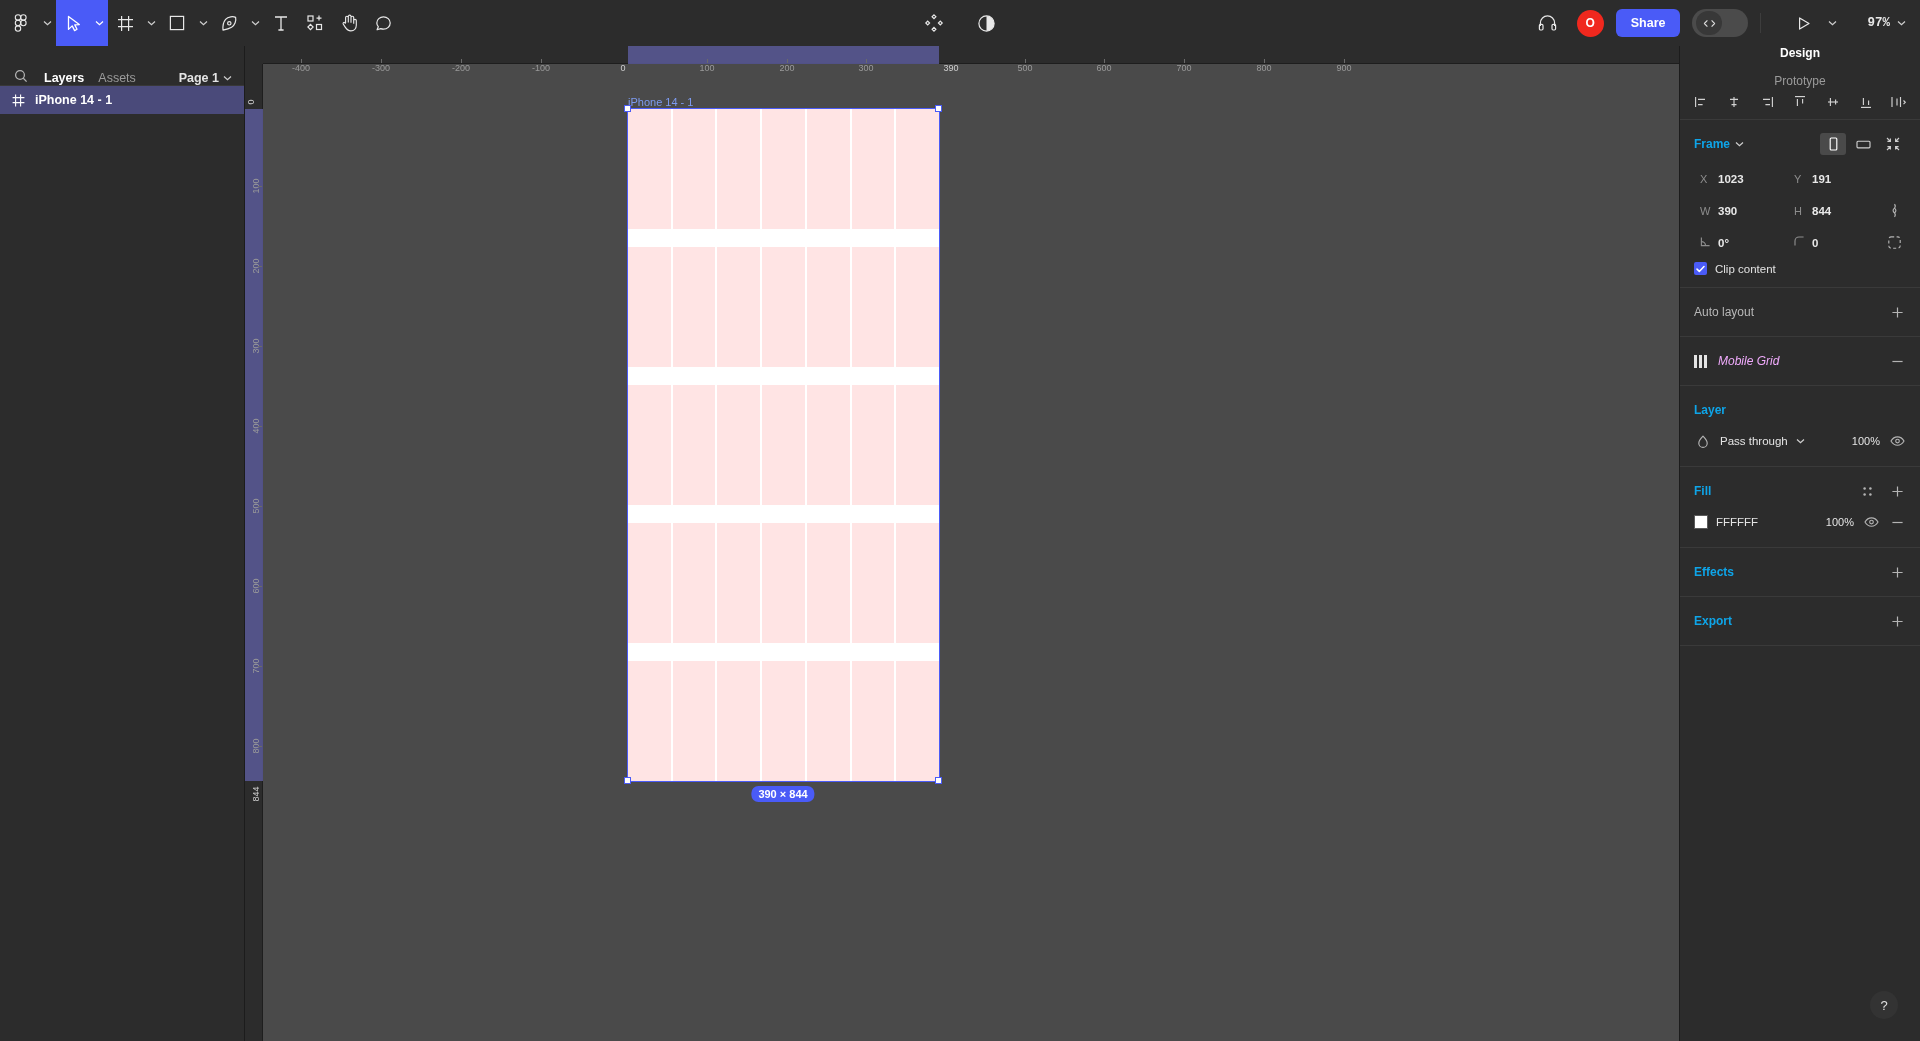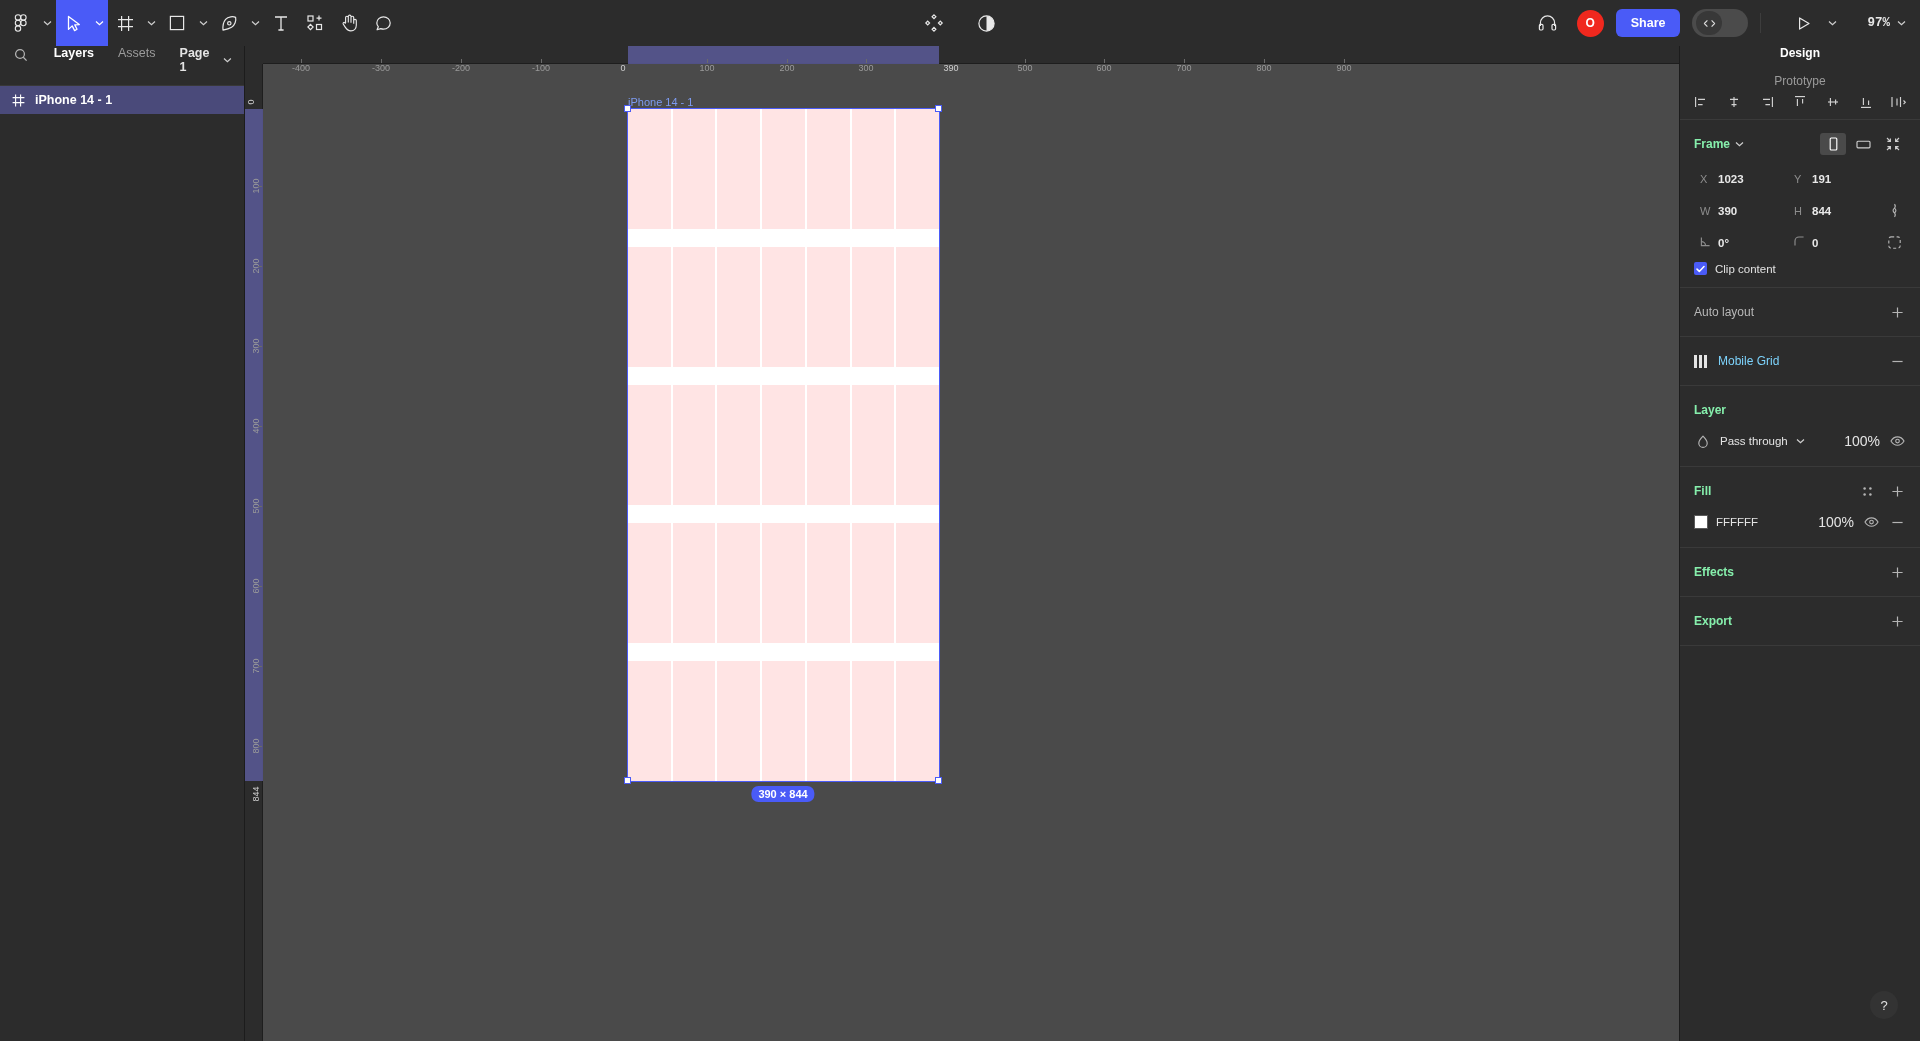--- a/index.html
+++ b/index.html
@@ -71,22 +71,22 @@
 
   
   .left-panel {
     position: absolute; top: 46px; left: 0;
     width: 245px; height: 995px;
     background: #2c2c2c;
     border-right: 1px solid #1c1c1c;
     z-index: 30;
   }
   .lp-head {
-    height: 40px; display: flex; align-items: flex-start;
-    padding: 0 12px; gap: 24px;
+    height: 40px; display: flex; align-items: flex-end;
+    padding: 0 12px; gap: 14px;
     border-bottom: 1px solid #383838;
   }
   .lp-tab { font-size: 12.5px; color: #9b9b9b; cursor: default; }
   .lp-tab.active { color: #fff; font-weight: bold; }
   .lp-page {
     margin-left: auto; display: flex; align-items: center; gap: 4px;
     font-size: 12.5px; color: #e4e4e4; font-weight: bold;
   }
   .layer-row {
     height: 28px; display: flex; align-items: center;
@@ -208,21 +208,21 @@
     color: #d2d2d2;
   }
   .rp-sec {
     padding: 12px 14px;
     border-bottom: 1px solid #3a3a3a;
   }
   .rp-sec-row {
     display: flex; align-items: center; justify-content: space-between;
     height: 24px;
   }
-  .rp-title { font-size: 12px; color: #86efac; font-weight: bold; }
+  .rp-title { font-size: 12px; color: #0ea5e9; font-weight: bold; }
   .rp-title-muted { font-size: 12px; color: #b8b8b8; }
   .seg {
     display: flex; align-items: center; gap: 4px;
   }
   .seg-btn {
     width: 26px; height: 22px; border-radius: 3px;
     display: flex; align-items: center; justify-content: center;
     color: #cfcfcf;
   }
   .seg-btn.active { background: #4a4a4a; color: #fff; }
@@ -247,21 +247,21 @@
     font-size: 9px;
   }
   .check-label { color: #e2e2e2; font-size: 11.5px; }
   .icon-btn { color: #b4b4b4; width: 18px; height: 18px;
     display: flex; align-items: center; justify-content: center; }
   .prop-row {
     display: flex; align-items: center; gap: 8px;
     height: 26px; margin-top: 6px;
   }
   .prop-name { color: #e4e4e4; font-size: 11.5px; }
-  .prop-val { color: #e4e4e4; font-size: 14px; margin-left: auto; }
+  .prop-val { color: #e4e4e4; font-size: 11px; margin-left: auto; }
   .swatch {
     width: 14px; height: 14px; background: #ffffff;
     border: 1px solid #5a5a5a; flex: none;
   }
   .grid-icon-bars { display: flex; gap: 2px; align-items: center; }
   .grid-icon-bars i { display: block; width: 3px; height: 13px; background: #e4e4e4; }
 
   .help-btn {
     position: absolute; right: 22px; bottom: 22px;
     width: 28px; height: 28px; border-radius: 50%;
@@ -707,21 +707,21 @@
     </div>
 
     <div class="rp-sec">
       <div class="rp-sec-row">
         <div style="display:flex;align-items:center;gap:11px;">
           <span class="grid-icon-bars">
               <i></i>
               <i></i>
               <i></i>
             </span>
-          <span class="rp-title-muted" style="color:#7dd3fc;">Mobile Grid</span>
+          <span class="rp-title-muted" style="color:#f0abfc;font-style:italic;">Mobile Grid</span>
         </div>
         <span class="icon-btn">
           <svg width="13" height="13" viewBox="0 0 13 13" fill="none" stroke="#b4b4b4" stroke-width="1.2">
               <path d="M1.4 6.5h10.2"></path>
             </svg>
         </span>
       </div>
     </div>
 
     <div class="rp-sec">

